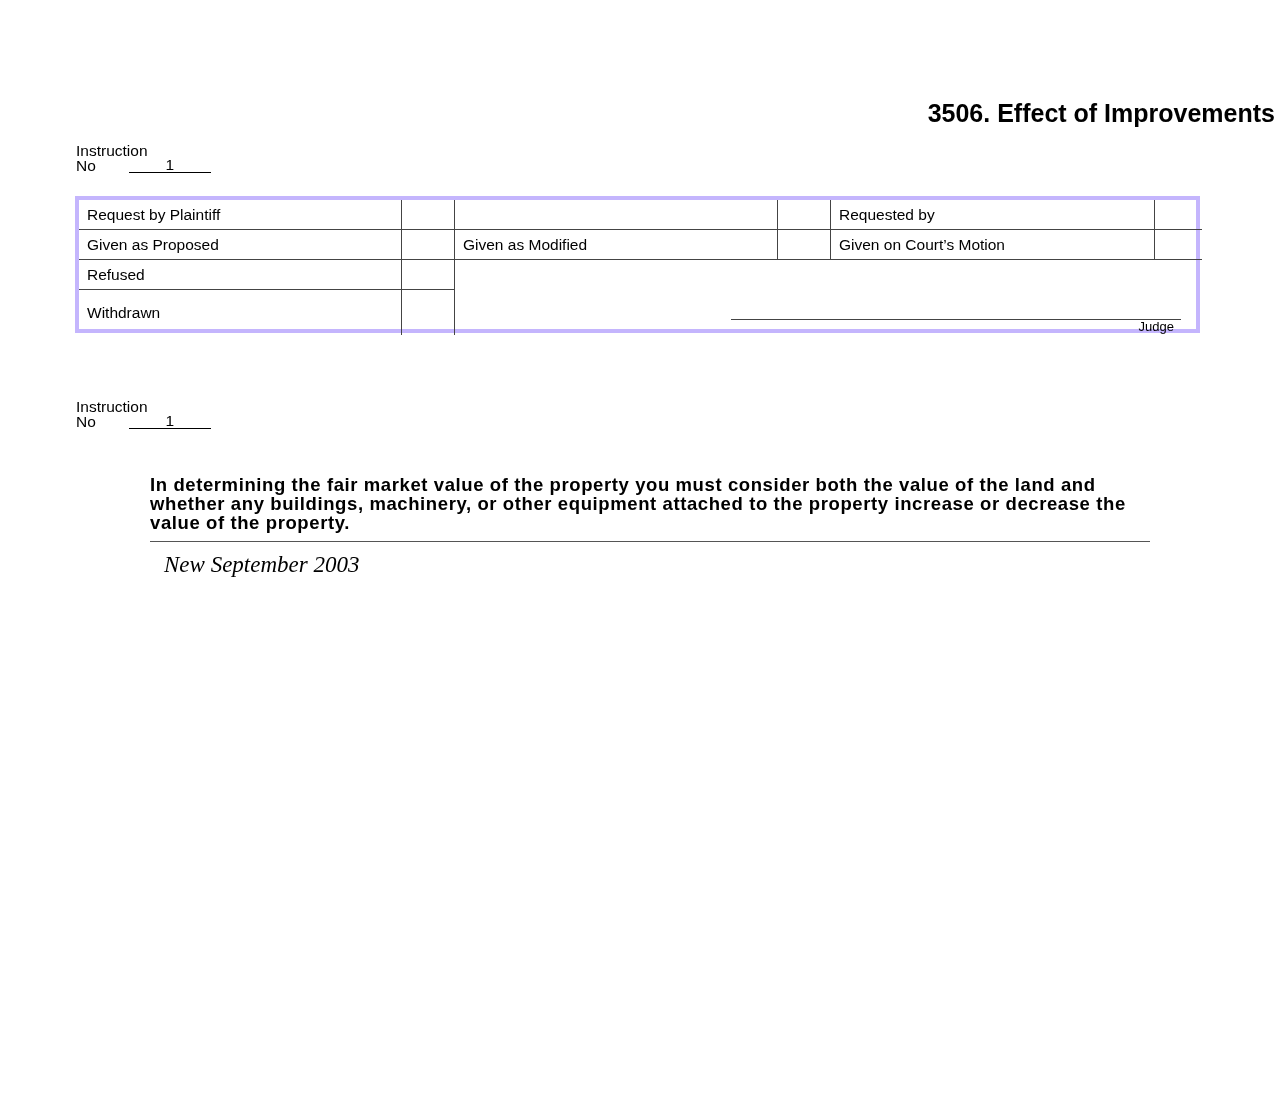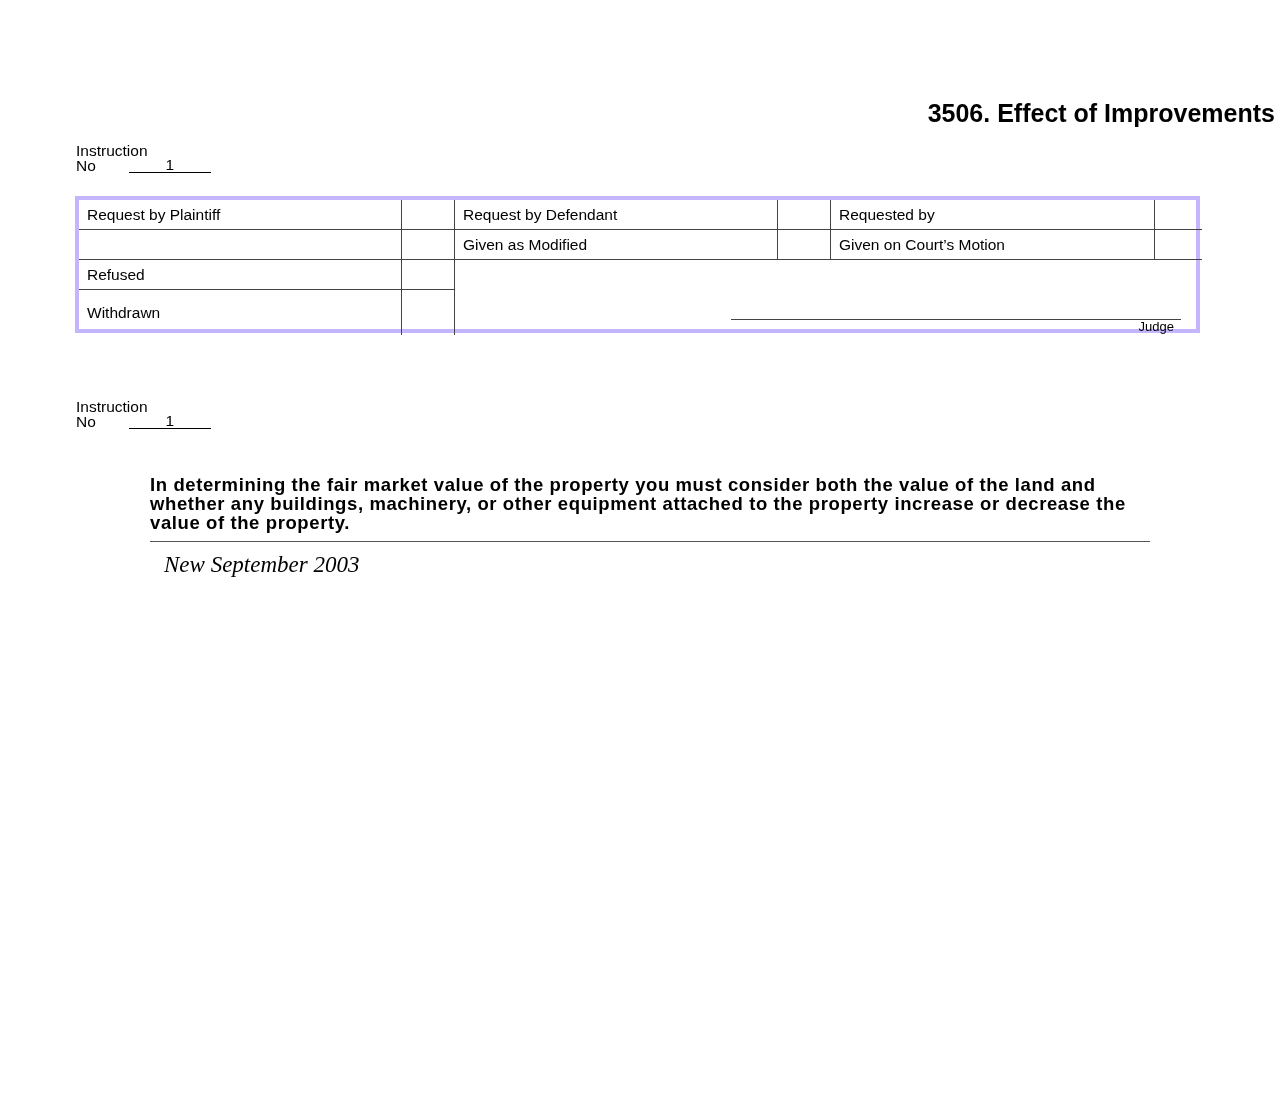--- a/index.html
+++ b/index.html
@@ -38,25 +38,25 @@
   <div class="hl" style="left:0; top:89px; width:375px;"></div>
 
   <div class="vl" style="left:322px; top:0; height:135px;"></div>
   <div class="vl" style="left:375px; top:0; height:135px;"></div>
   <div class="vl" style="left:698px; top:0; height:59px;"></div>
   <div class="vl" style="left:751px; top:0; height:59px;"></div>
   <div class="vl" style="left:1075px; top:0; height:59px;"></div>
 
   <div class="cell" style="left:0; top:0; width:322px; height:29px;">Request by Plaintiff</div>
   <div class="cell" style="left:323px; top:0; width:52px; height:29px;"></div>
-  <div class="cell" style="left:376px; top:0; width:322px; height:29px;">Request by Defendant</div>
   <div class="cell" style="left:699px; top:0; width:52px; height:29px;"></div>
   <div class="cell" style="left:752px; top:0; width:323px; height:29px;">Requested by</div>
   <div class="cell" style="left:1076px; top:0; width:47px; height:29px;"></div>
 
+  <div class="cell" style="left:0; top:30px; width:322px; height:29px;">Given as Proposed</div>
   <div class="cell" style="left:323px; top:30px; width:52px; height:29px;"></div>
   <div class="cell" style="left:376px; top:30px; width:322px; height:29px;">Given as Modified</div>
   <div class="cell" style="left:699px; top:30px; width:52px; height:29px;"></div>
   <div class="cell" style="left:752px; top:30px; width:323px; height:29px;">Given on Court’s Motion</div>
   <div class="cell" style="left:1076px; top:30px; width:47px; height:29px;"></div>
 
   <div class="cell" style="left:0; top:60px; width:322px; height:29px;">Refused</div>
   <div class="cell" style="left:323px; top:60px; width:52px; height:29px;"></div>
 
   <div class="cell" style="left:0; top:90px; width:322px; height:45px;">Withdrawn</div>

